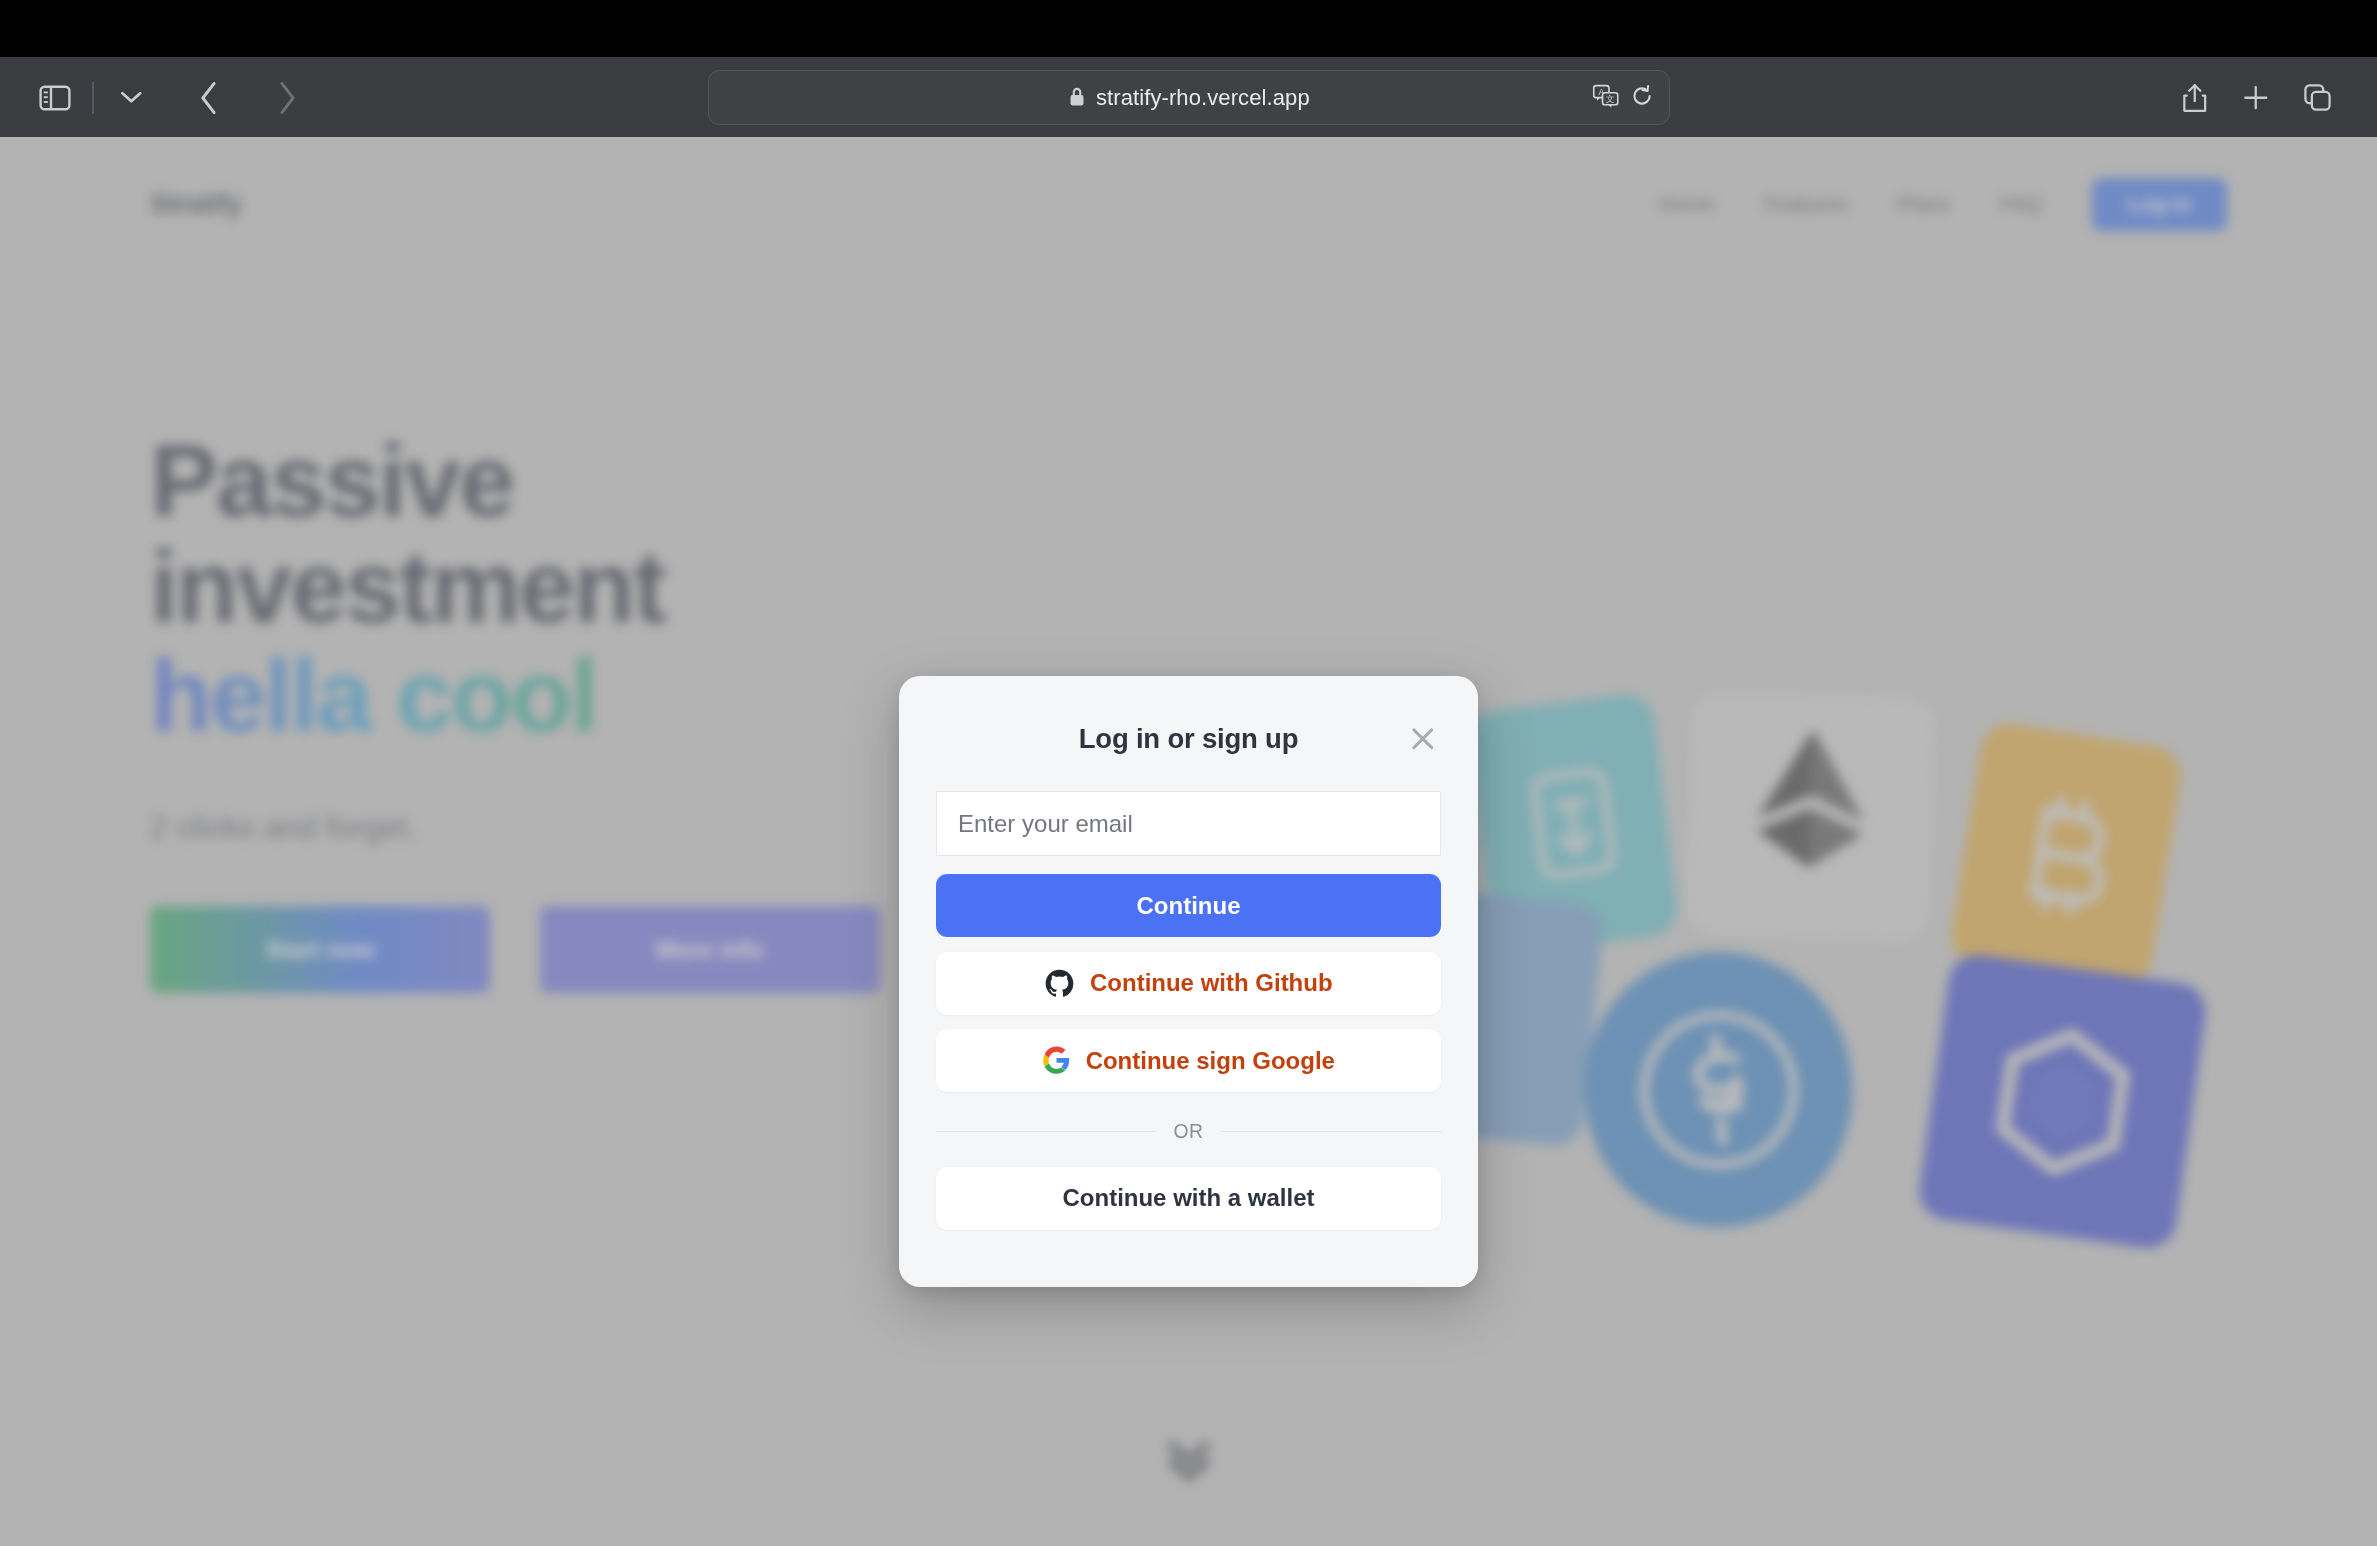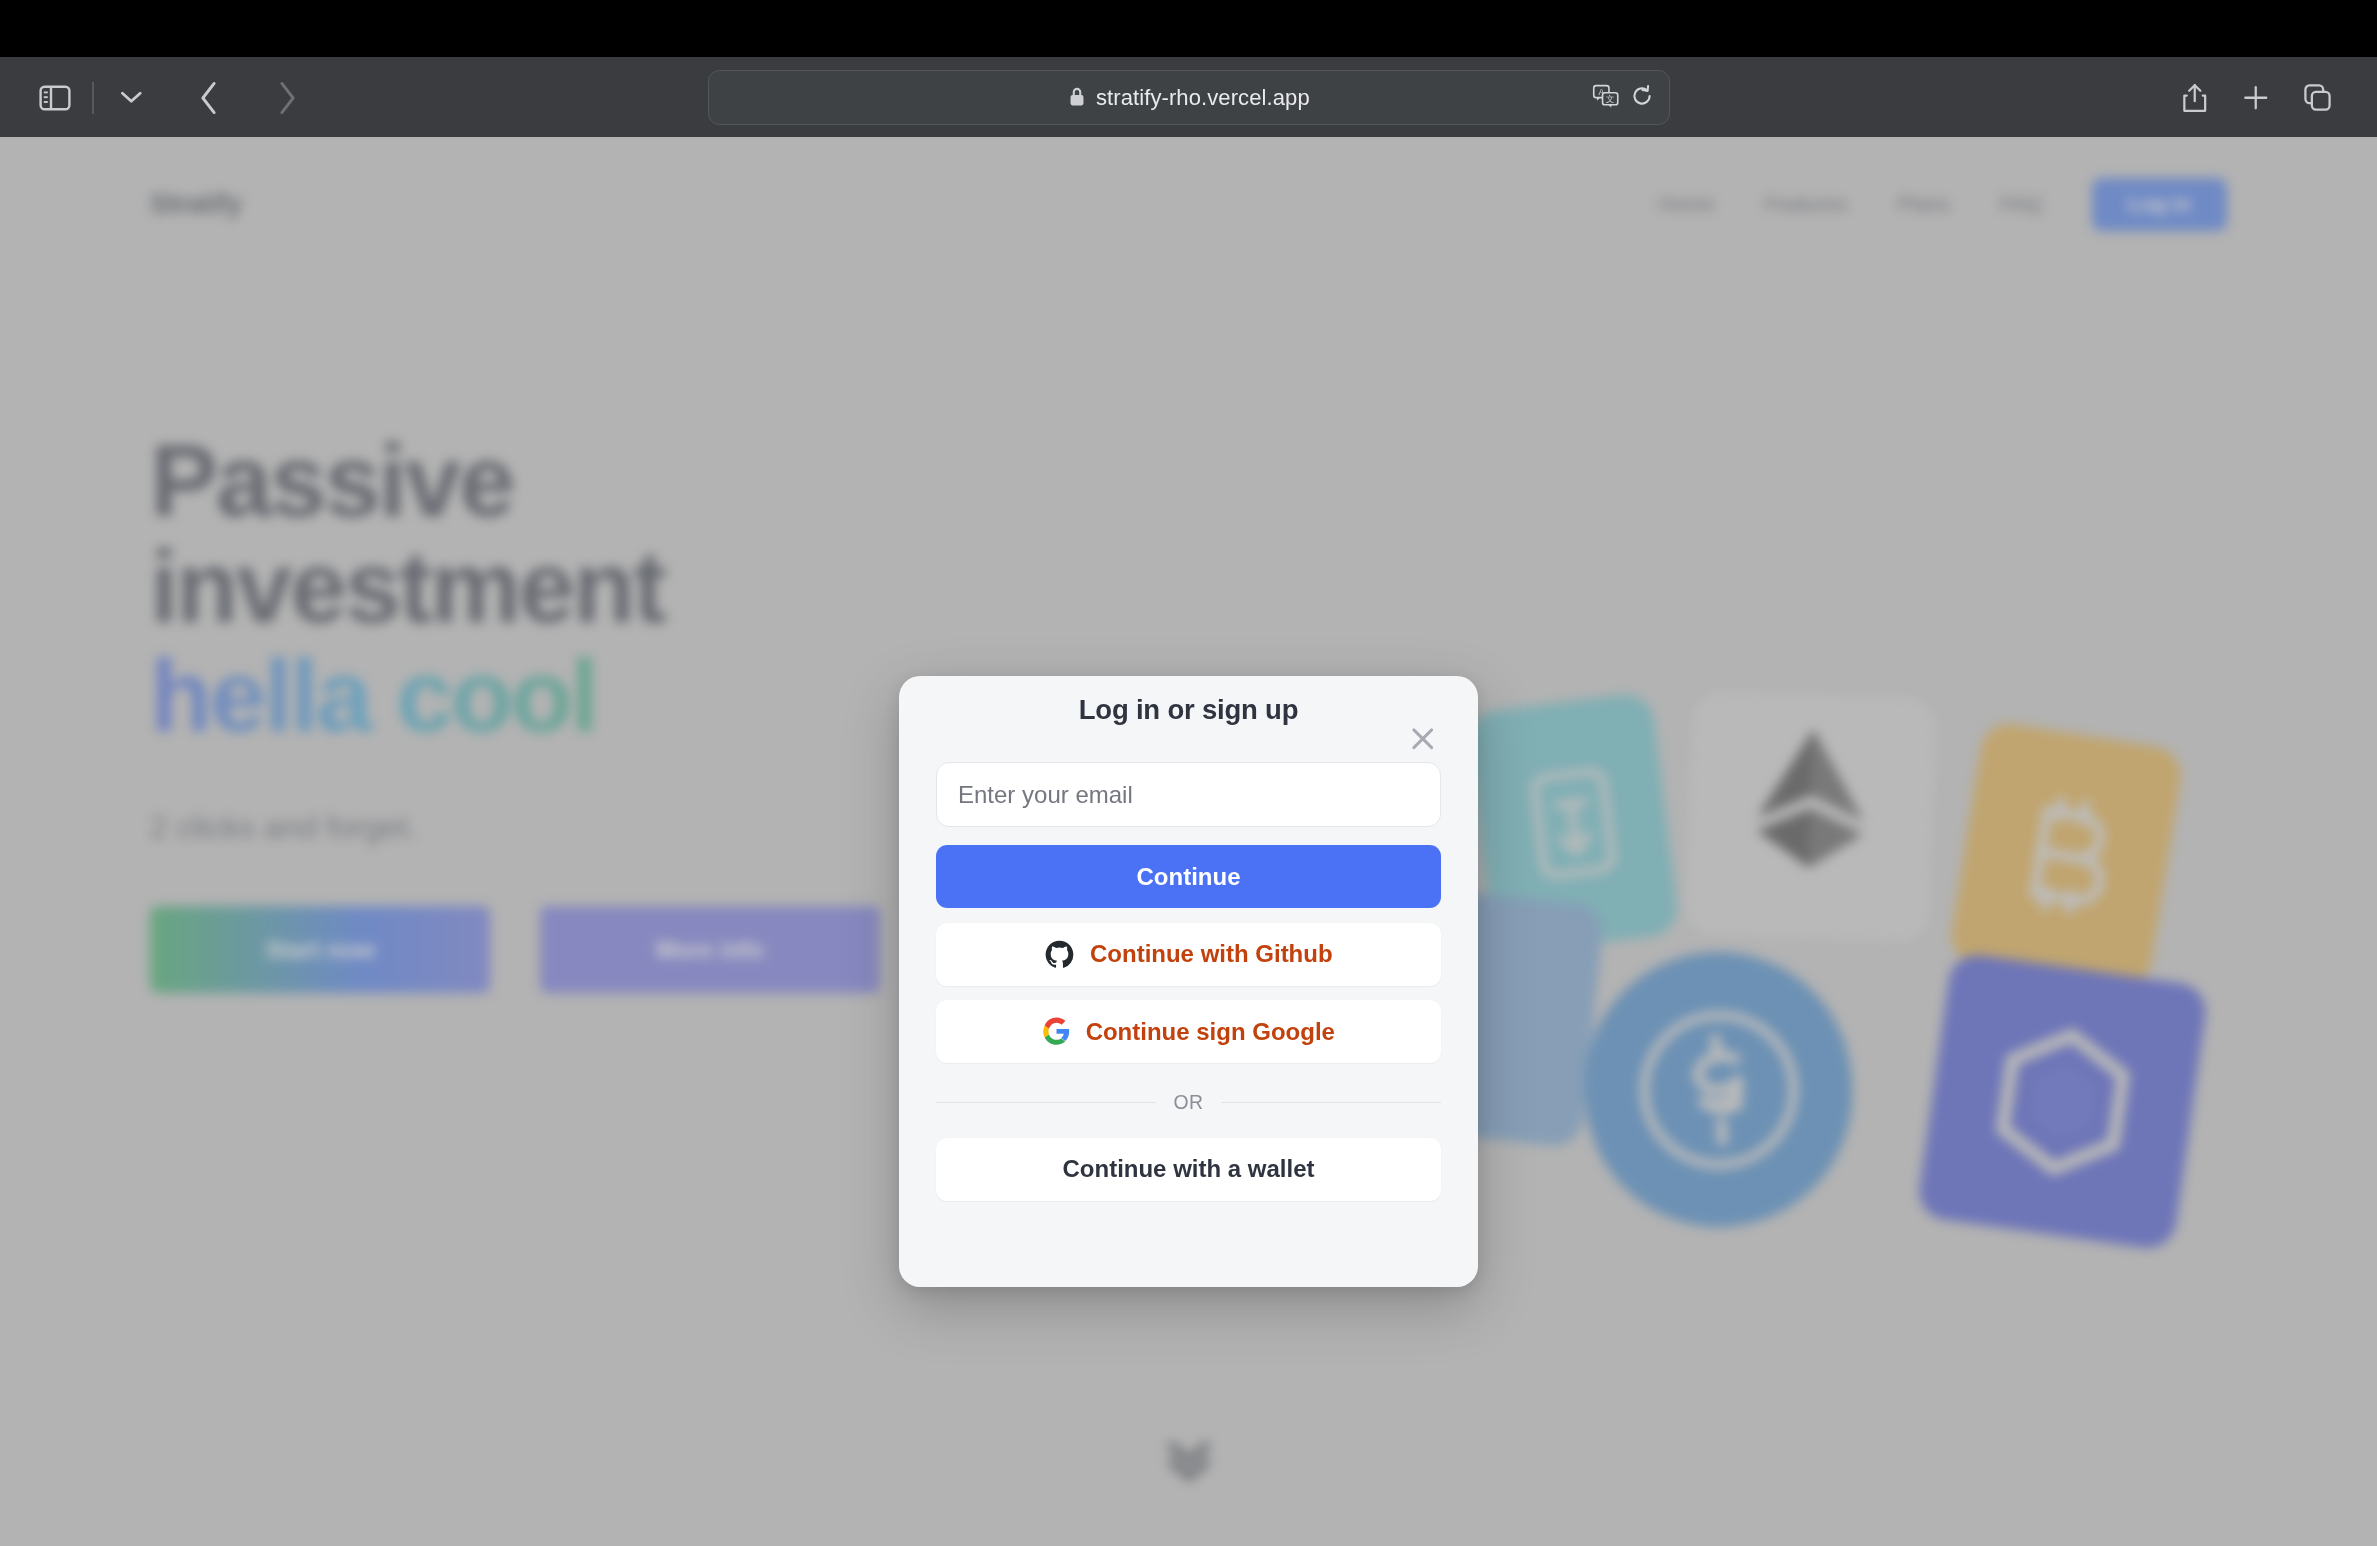--- a/index.html
+++ b/index.html
@@ -251,40 +251,40 @@
     border-radius: 21px;
     box-shadow: 0 19.4px 57px rgba(0,0,0,0.22), 0 4.9px 14.6px rgba(0,0,0,0.10);
     padding: 0 37px;
   }
 
   #modal-title {
     text-align: center;
     font-size: 27.5px;
     font-weight: 700;
     color: #2f3440;
-    padding-top: 18px;
+    padding-top: 47px;
     letter-spacing: -0.2px;
   }
 
   #modal-close {
     position: absolute;
     top: 45px;
     right: 37px;
     width: 36px; height: 36px;
     display: flex; align-items: center; justify-content: center;
     color: #a7aab2;
   }
 
   #email-input {
     margin-top: 36px;
     width: 100%;
     height: 65px;
     background: #ffffff;
     border: 0.8px solid #e4e6ea;
-    border-radius: 13px;
+    border-radius: 1px;
     font-family: "Liberation Sans", sans-serif;
     font-size: 24px;
     color: #2f3440;
     padding: 0 21px;
     outline: none;
   }
   #email-input::placeholder { color: #74777f; }
 
   .modal-btn {
     width: 100%;

